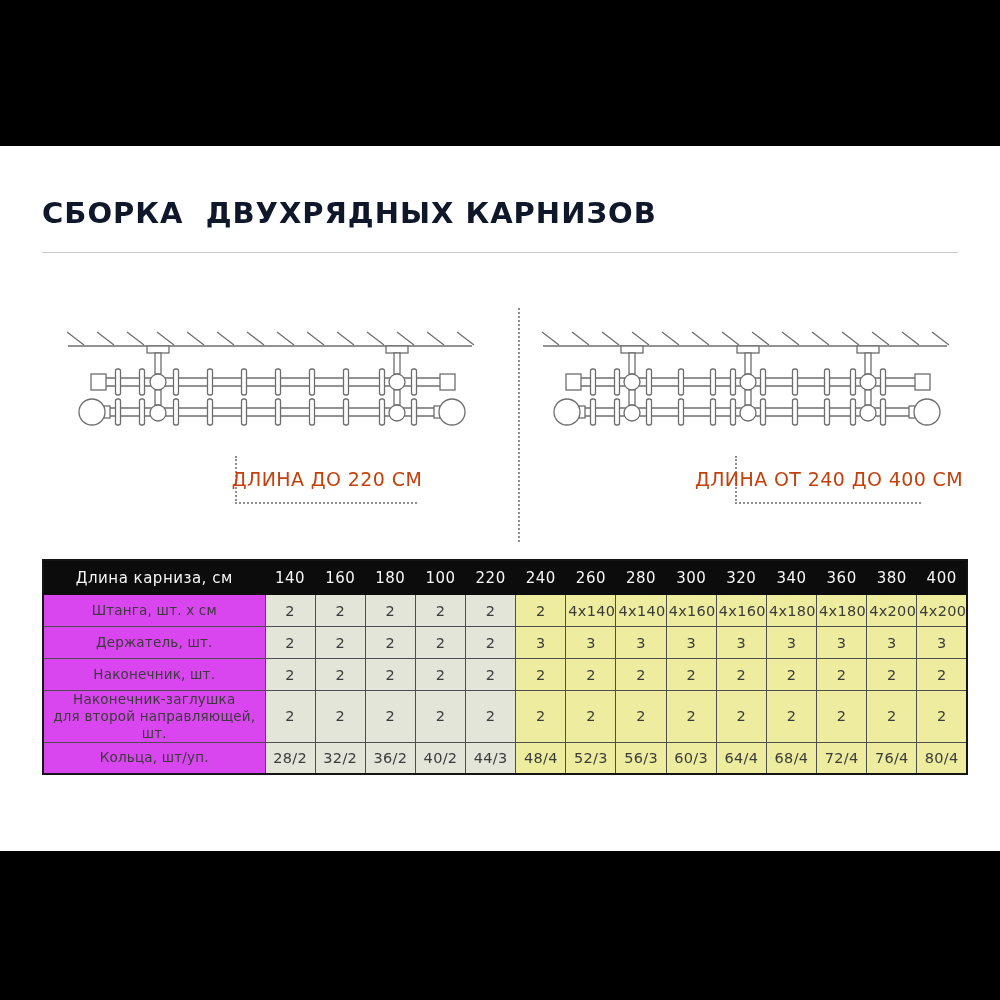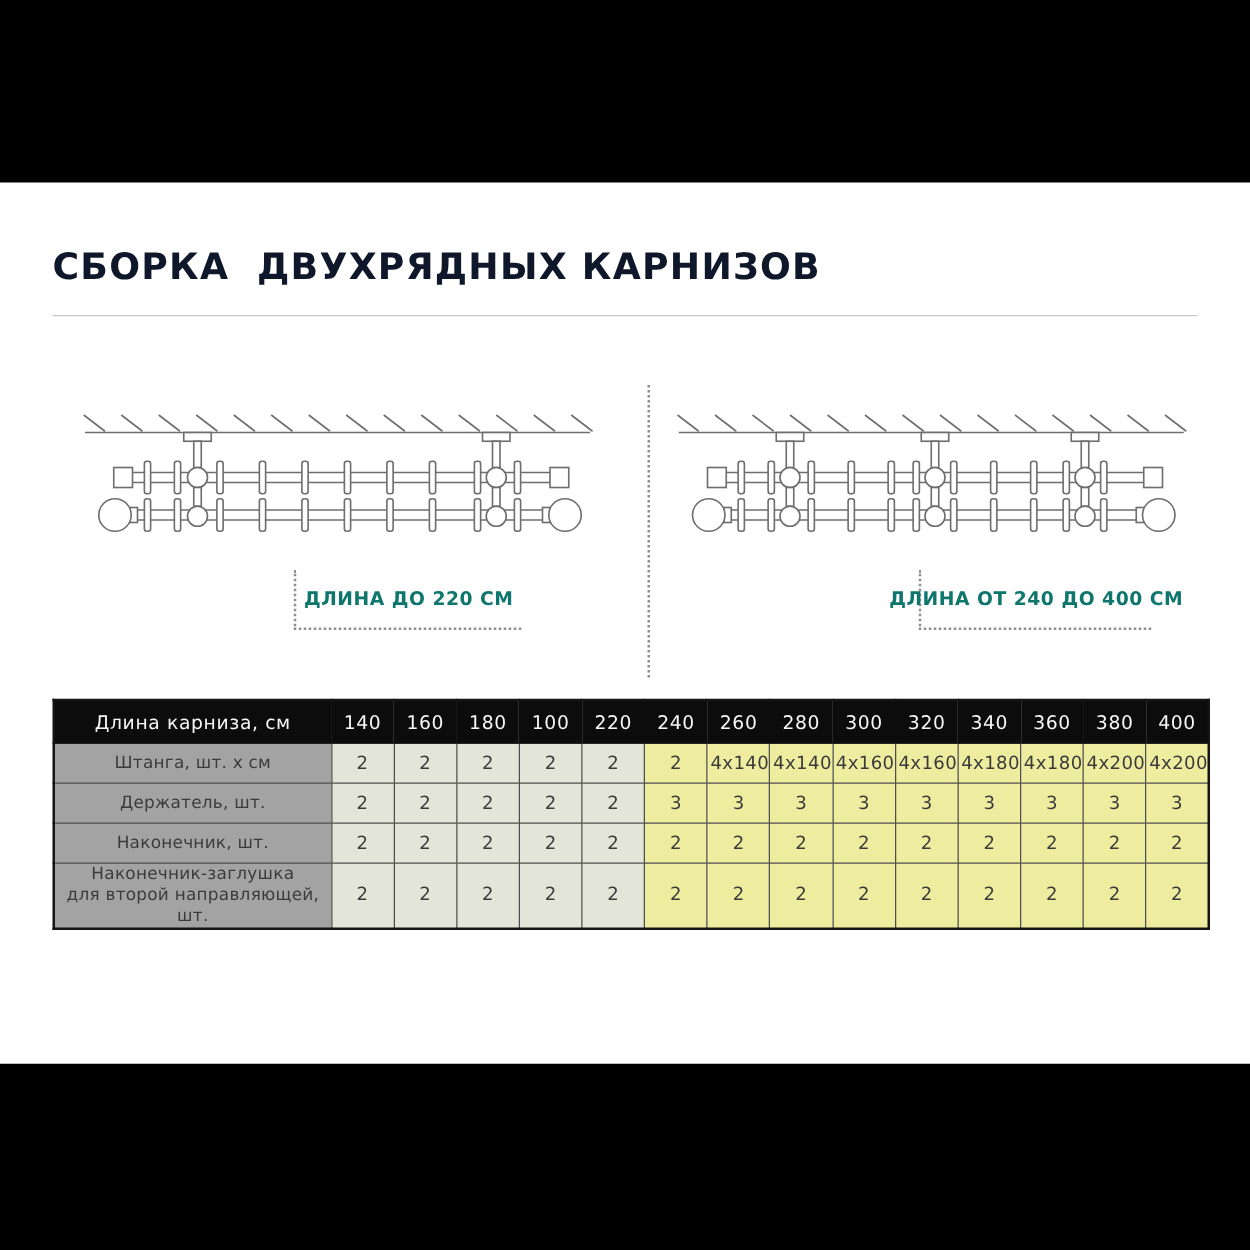--- a/index.html
+++ b/index.html
@@ -32,42 +32,42 @@
   }
 
   .caption-block{
     position:absolute;top:456px;height:46px;
     border-left:2px dotted #8f8f8f;border-bottom:2px dotted #8f8f8f;
     display:flex;align-items:center;justify-content:center;
   }
   #caption-left{left:235px;width:180px;}
   #caption-right{left:735px;width:184px;}
   .caption-block span{
-    font-size:15px;font-weight:700;color:#0f766e;letter-spacing:0.4px;
+    font-size:19px;font-weight:400;color:#c2410c;letter-spacing:0.4px;
     white-space:nowrap;
   }
 
   .spec-table-wrap{position:absolute;left:42px;top:559px;width:926px;}
   table.spec{
     width:100%;border-collapse:collapse;table-layout:fixed;
     border:2px solid #141414;
   }
   table.spec col.c-label{width:222px;}
   table.spec th,table.spec td{
     border:1px solid #4e4e4e;text-align:center;vertical-align:middle;
     padding:0 2px;font-weight:400;
   }
   table.spec thead th{
     background:#0c0c0c;color:#f7f7f7;font-size:15px;height:33px;
     letter-spacing:0.5px;border-color:#0c0c0c;
   }
   table.spec tbody tr{height:32px;}
   table.spec tbody tr:nth-child(4){height:40px;}
   table.spec tbody th.lbl{
-    background:#a3a3a3;color:#3b3b3b;font-size:13.5px;letter-spacing:0.2px;
+    background:#d946ef;color:#3b3b3b;font-size:13.5px;letter-spacing:0.2px;
     white-space:pre-line;line-height:1.25;
   }
   table.spec td{color:#3b3b3b;font-size:14.5px;letter-spacing:0.3px;}
   table.spec td.g1,table.spec th.g1{background:#e2e5d8;}
   table.spec td.g2,table.spec th.g2{background:#eeec9e;}
   table.spec thead th.g1,table.spec thead th.g2{background:#0c0c0c;}
 </style>
 </head>
 <body>
 
@@ -312,15 +312,32 @@
           <td class="g2">2</td>
           <td class="g2">2</td>
           <td class="g2">2</td>
           <td class="g2">2</td>
           <td class="g2">2</td>
           <td class="g2">2</td>
           <td class="g2">2</td>
           <td class="g2">2</td>
           <td class="g2">2</td>
         </tr>
+        <tr>
+          <th class="lbl">Кольца, шт/уп.</th>
+          <td class="g1">28/2</td>
+          <td class="g1">32/2</td>
+          <td class="g1">36/2</td>
+          <td class="g1">40/2</td>
+          <td class="g1">44/3</td>
+          <td class="g2">48/4</td>
+          <td class="g2">52/3</td>
+          <td class="g2">56/3</td>
+          <td class="g2">60/3</td>
+          <td class="g2">64/4</td>
+          <td class="g2">68/4</td>
+          <td class="g2">72/4</td>
+          <td class="g2">76/4</td>
+          <td class="g2">80/4</td>
+        </tr>
       </tbody>
   </table>
 </div>
 
 </body></html>

